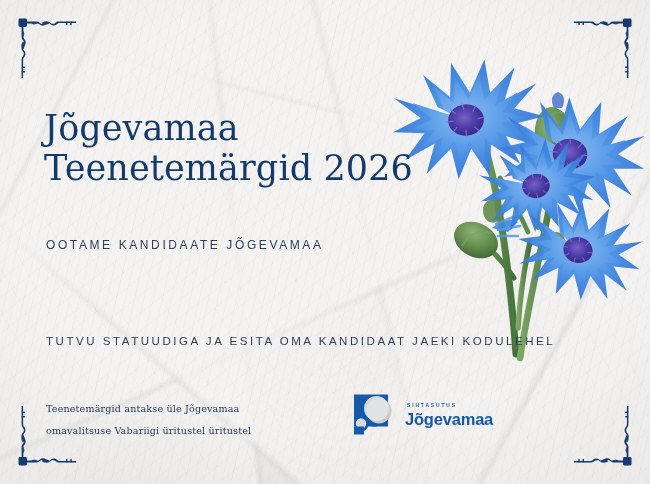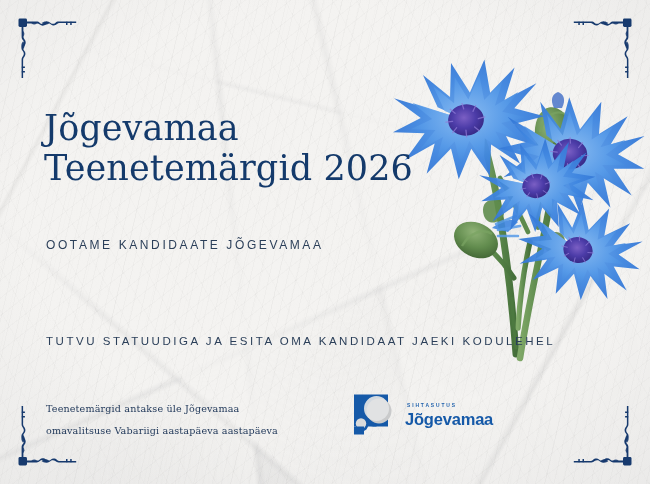--- a/index.html
+++ b/index.html
@@ -260,21 +260,21 @@
   </div>
 
   <div class="subtitle">
     <span>OOTAME KANDIDAATE JÕGEVAMAA</span>
   </div>
 
   <div class="cta">TUTVU STATUUDIGA JA ESITA OMA KANDIDAAT JAEKI KODULEHEL</div>
 
   <div class="footnote">
     <span>Teenetemärgid antakse üle Jõgevamaa</span>
-    <span>omavalitsuse Vabariigi aastapäeva aastapäeva</span>
+    <span>omavalitsuse Vabariigi üritustel üritustel</span>
   </div>
 
   <div class="logo">
     <svg class="logo-mark" viewBox="0 0 46 45">
       <rect x="2" y="1.5" width="34" height="32" fill="#1559a8"></rect>
       <circle cx="27" cy="18" r="12.5" fill="#c9cacb"></circle>
       <circle cx="24.5" cy="15.5" r="12.5" fill="#e3e4e5" opacity=".92"></circle>
       <circle cx="10" cy="32" r="6.2" fill="#1559a8"></circle>
       <circle cx="9" cy="30.5" r="5.2" fill="#d9dadb"></circle>
       <path d="M2 33.5h16.5c2.6 0 4.6-1.4 6-3.2v3.2H2z" fill="#1559a8"></path>

